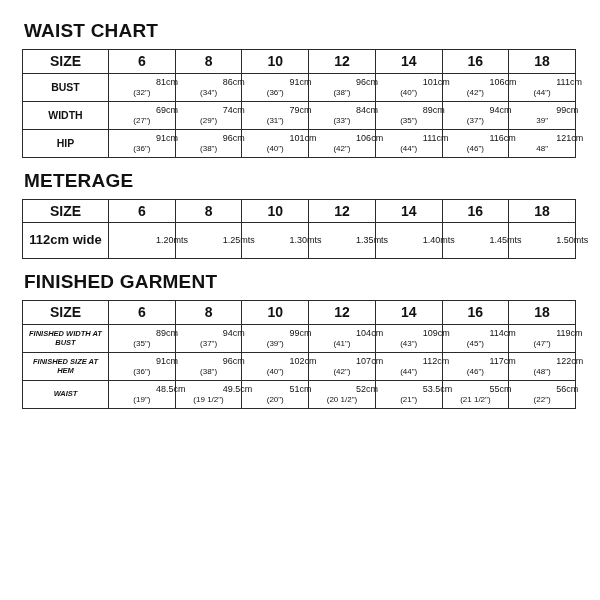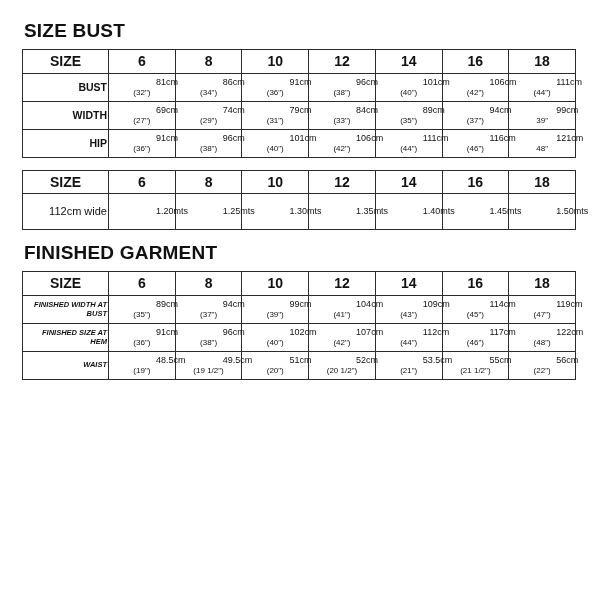--- a/index.html
+++ b/index.html
@@ -44,49 +44,48 @@
     color: #111111;
   }
   .hdr td, .hdr th {
     font-weight: 700;
     font-size: 14px;
     height: 20px;
   }
   .rowlabel {
     font-weight: 700;
     font-size: 10.5px;
-    text-align: right;
   }
   .rowlabel.small {
     font-weight: 700;
     font-size: 7.5px;
     line-height: 1.25;
     font-style: italic;
   }
   .rowlabel.med {
-    font-weight: 400;
-    font-size: 11px;
+    font-weight: 700;
+    font-size: 13px;
     line-height: 1.25;
     margin-left: 21px;
   }
   .cell-main { display: block; font-size: 9px; margin-left: 46px; }
   .cell-sub { display: block; font-size: 8px; }
   col.lbl { width: 86px; }
   .size-chart td { height: 28px; }
   .meterage td { height: 36px; }
   .finished td { height: 28px; }
   .spacer { height: 8px; }
 </style>
 </head>
 <body>
 
 <div class="page">
   <div id="sections-root">
       <div class="section">
-        <div class="section-title">SIZE BUST</div>
+        <div class="section-title">WAIST CHART</div>
         <table class="size-chart">
           <colgroup>
             <col class="lbl">
             <col>
             <col>
             <col>
             <col>
             <col>
             <col>
             <col>
@@ -195,20 +194,21 @@
               <td>
                 <span class="cell-main">121cm</span>
                 <span class="cell-sub">48"</span>
               </td>
             </tr>
           </tbody>
         </table>
         <div class="spacer"></div>
       </div>
       <div class="section">
+        <div class="section-title">METERAGE</div>
         <table class="meterage">
           <colgroup>
             <col class="lbl">
             <col>
             <col>
             <col>
             <col>
             <col>
             <col>
             <col>

